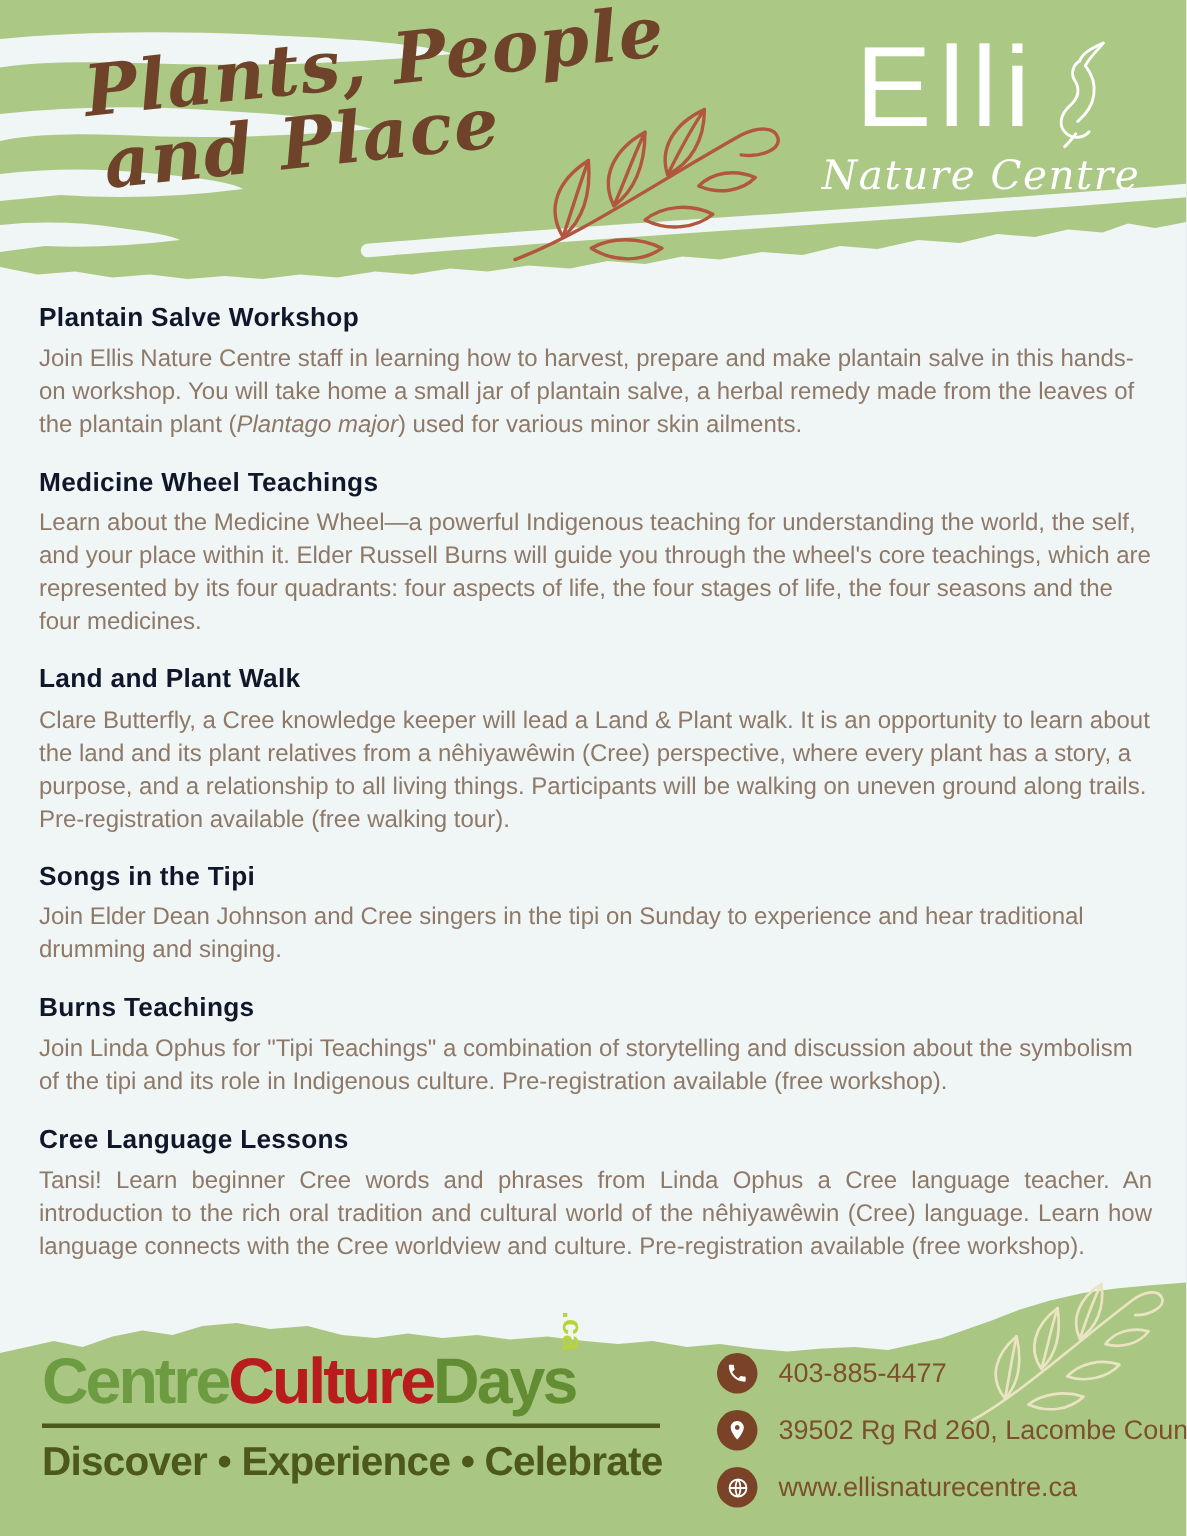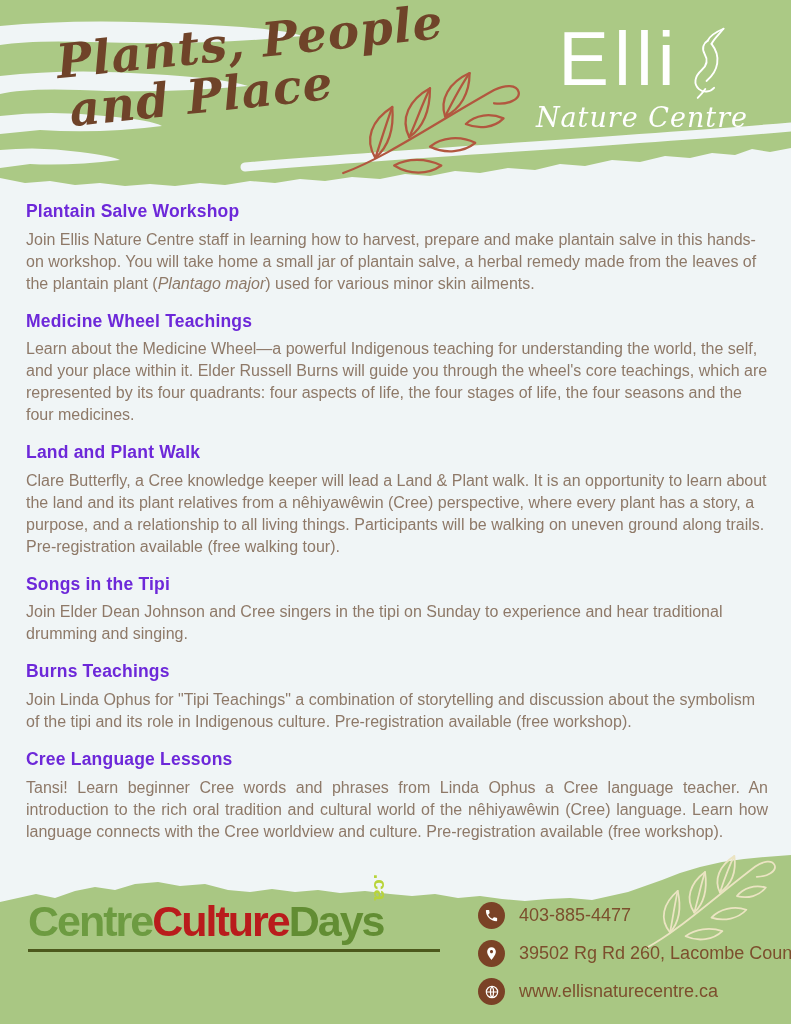--- a/index.html
+++ b/index.html
@@ -14,37 +14,37 @@
   .script-title{
     position:absolute;left:58px;top:18px;
     transform:rotate(-6deg);
     font-family:"DejaVu Serif",serif;font-style:italic;font-weight:700;
     font-size:47px;line-height:1.04;color:#6f4329;letter-spacing:1px;
     white-space:nowrap;
   }
   .script-title .line2{margin-left:8px;}
   .fern-mid{position:absolute;left:332px;top:58px;color:#b2573f;}
   .ellis{
-    position:absolute;right:34px;top:24px;width:230px;color:#ffffff;text-align:center;
+    position:absolute;right:22px;top:24px;width:230px;color:#ffffff;text-align:center;
   }
   .ellis .word{
     display:flex;align-items:flex-start;justify-content:center;
     font-family:"Liberation Sans",sans-serif;font-weight:400;
     font-size:76px;line-height:0.92;letter-spacing:5px;
   }
   .ellis .bird{margin:-2px 0 0 2px;color:#fff;}
   .ellis .sub{
     font-family:"DejaVu Serif",serif;font-style:italic;
     font-size:27px;letter-spacing:1px;margin-top:-2px;text-align:center;
   }
   
   .main{position:absolute;top:201px;left:26px;right:23px;}
   .section h2{
     margin:16px 0 6px;font-size:17.5px;line-height:1.25;font-weight:700;
-    color:#6d28d9;letter-spacing:0.2px;
+    color:#0f172a;letter-spacing:0.2px;
   }
   .section:first-child h2{margin-top:0;}
   .section p{
     margin:0;font-size:16px;line-height:1.37;color:#8e7968;
   }
   .section p .italic{font-style:italic;}
   .section p.justify{text-align:justify;}
   
   .footer{position:absolute;left:0;bottom:0;width:791px;height:170px;}
   .footer svg.tear{position:absolute;top:0;left:0;}
@@ -174,20 +174,21 @@
 
     <svg class="fern-footer" width="152" height="104">
       <use href="#fern"></use>
     </svg>
 
     <div class="brand">
       <div class="brand-line">
         <span class="p1">Centre</span><span class="p2">Culture</span><span class="p3">Days</span><span class="p4">.ca</span>
       </div>
       <div class="brand-rule"></div>
+      <div class="tagline">Discover • Experience • Celebrate</div>
     </div>
 
     <div class="contact">
       <div class="contact-row">
         <span class="contact-icon">
           <svg width="15" height="15" viewBox="0 0 24 24">
               <path fill="#fff" d="M6.62 10.79c1.44 2.83 3.76 5.14 6.59 6.59l2.2-2.2c.27-.27.67-.36 1.02-.24 1.12.37 2.33.57 3.57.57.55 0 1 .45 1 1V20c0 .55-.45 1-1 1-9.39 0-17-7.61-17-17 0-.55.45-1 1-1h3.5c.55 0 1 .45 1 1 0 1.25.2 2.45.57 3.57.11.35.03.74-.25 1.02l-2.2 2.2z"></path>
             </svg>
         </span>
         <span class="contact-text">403-885-4477</span>

